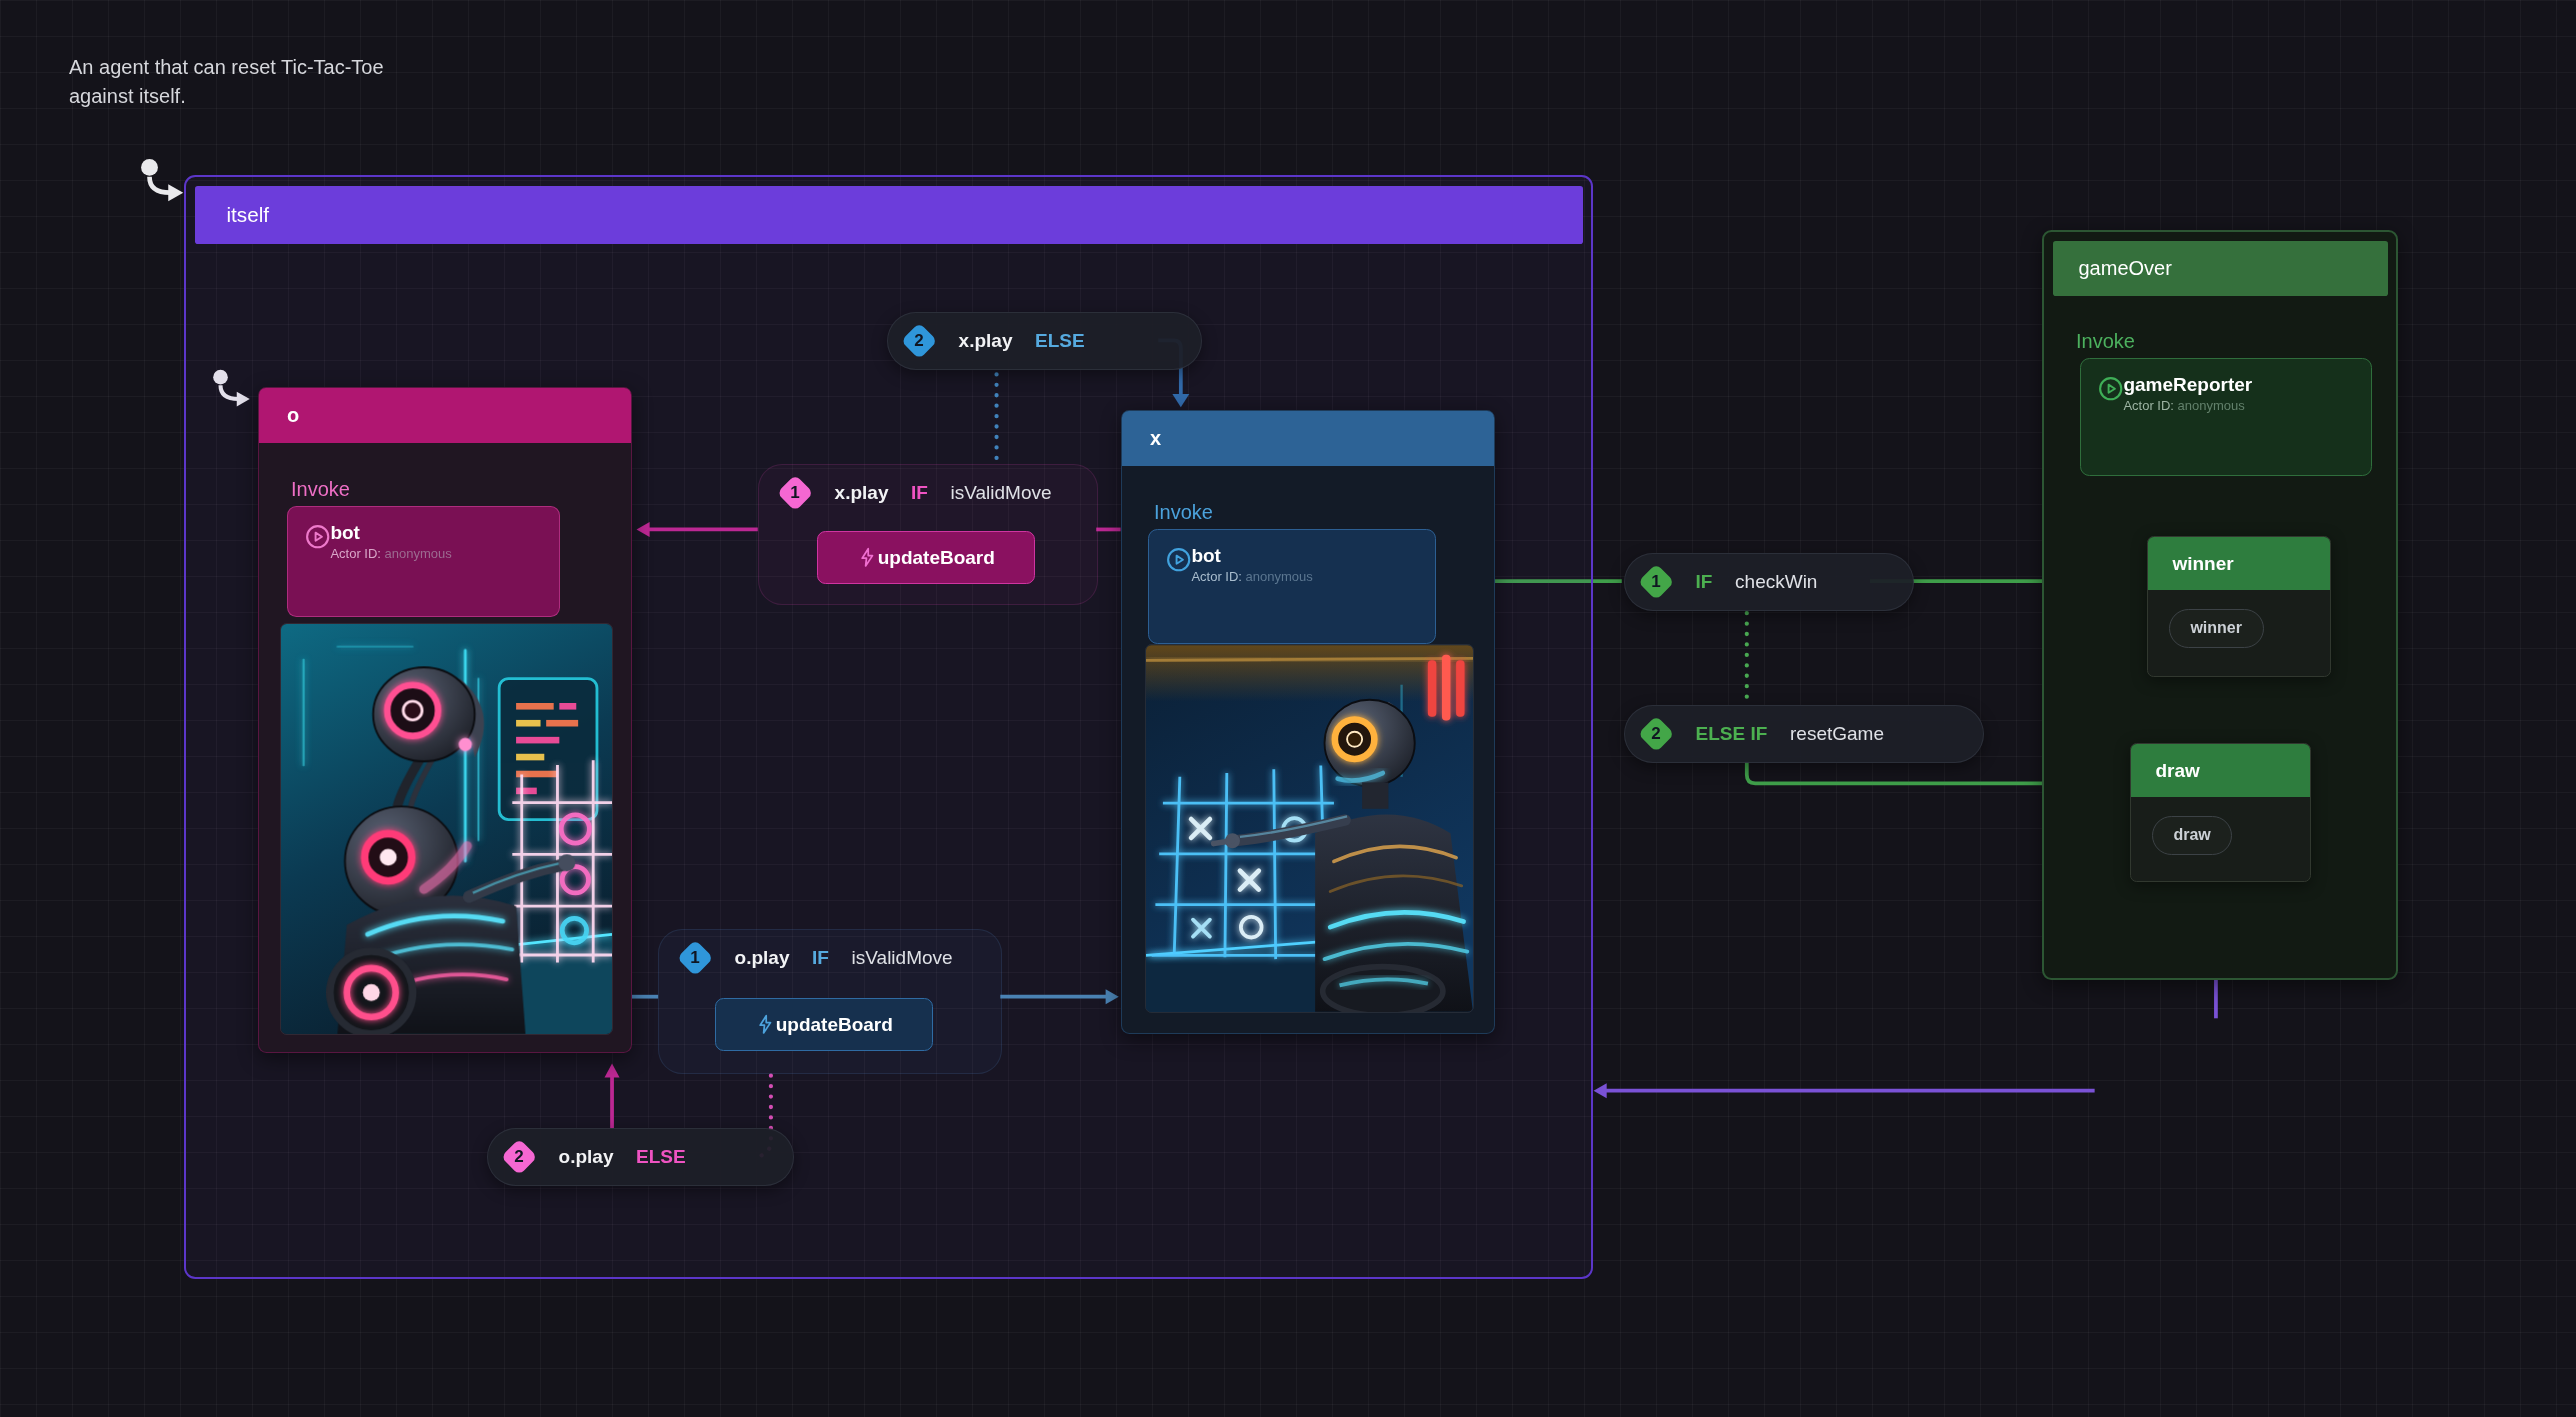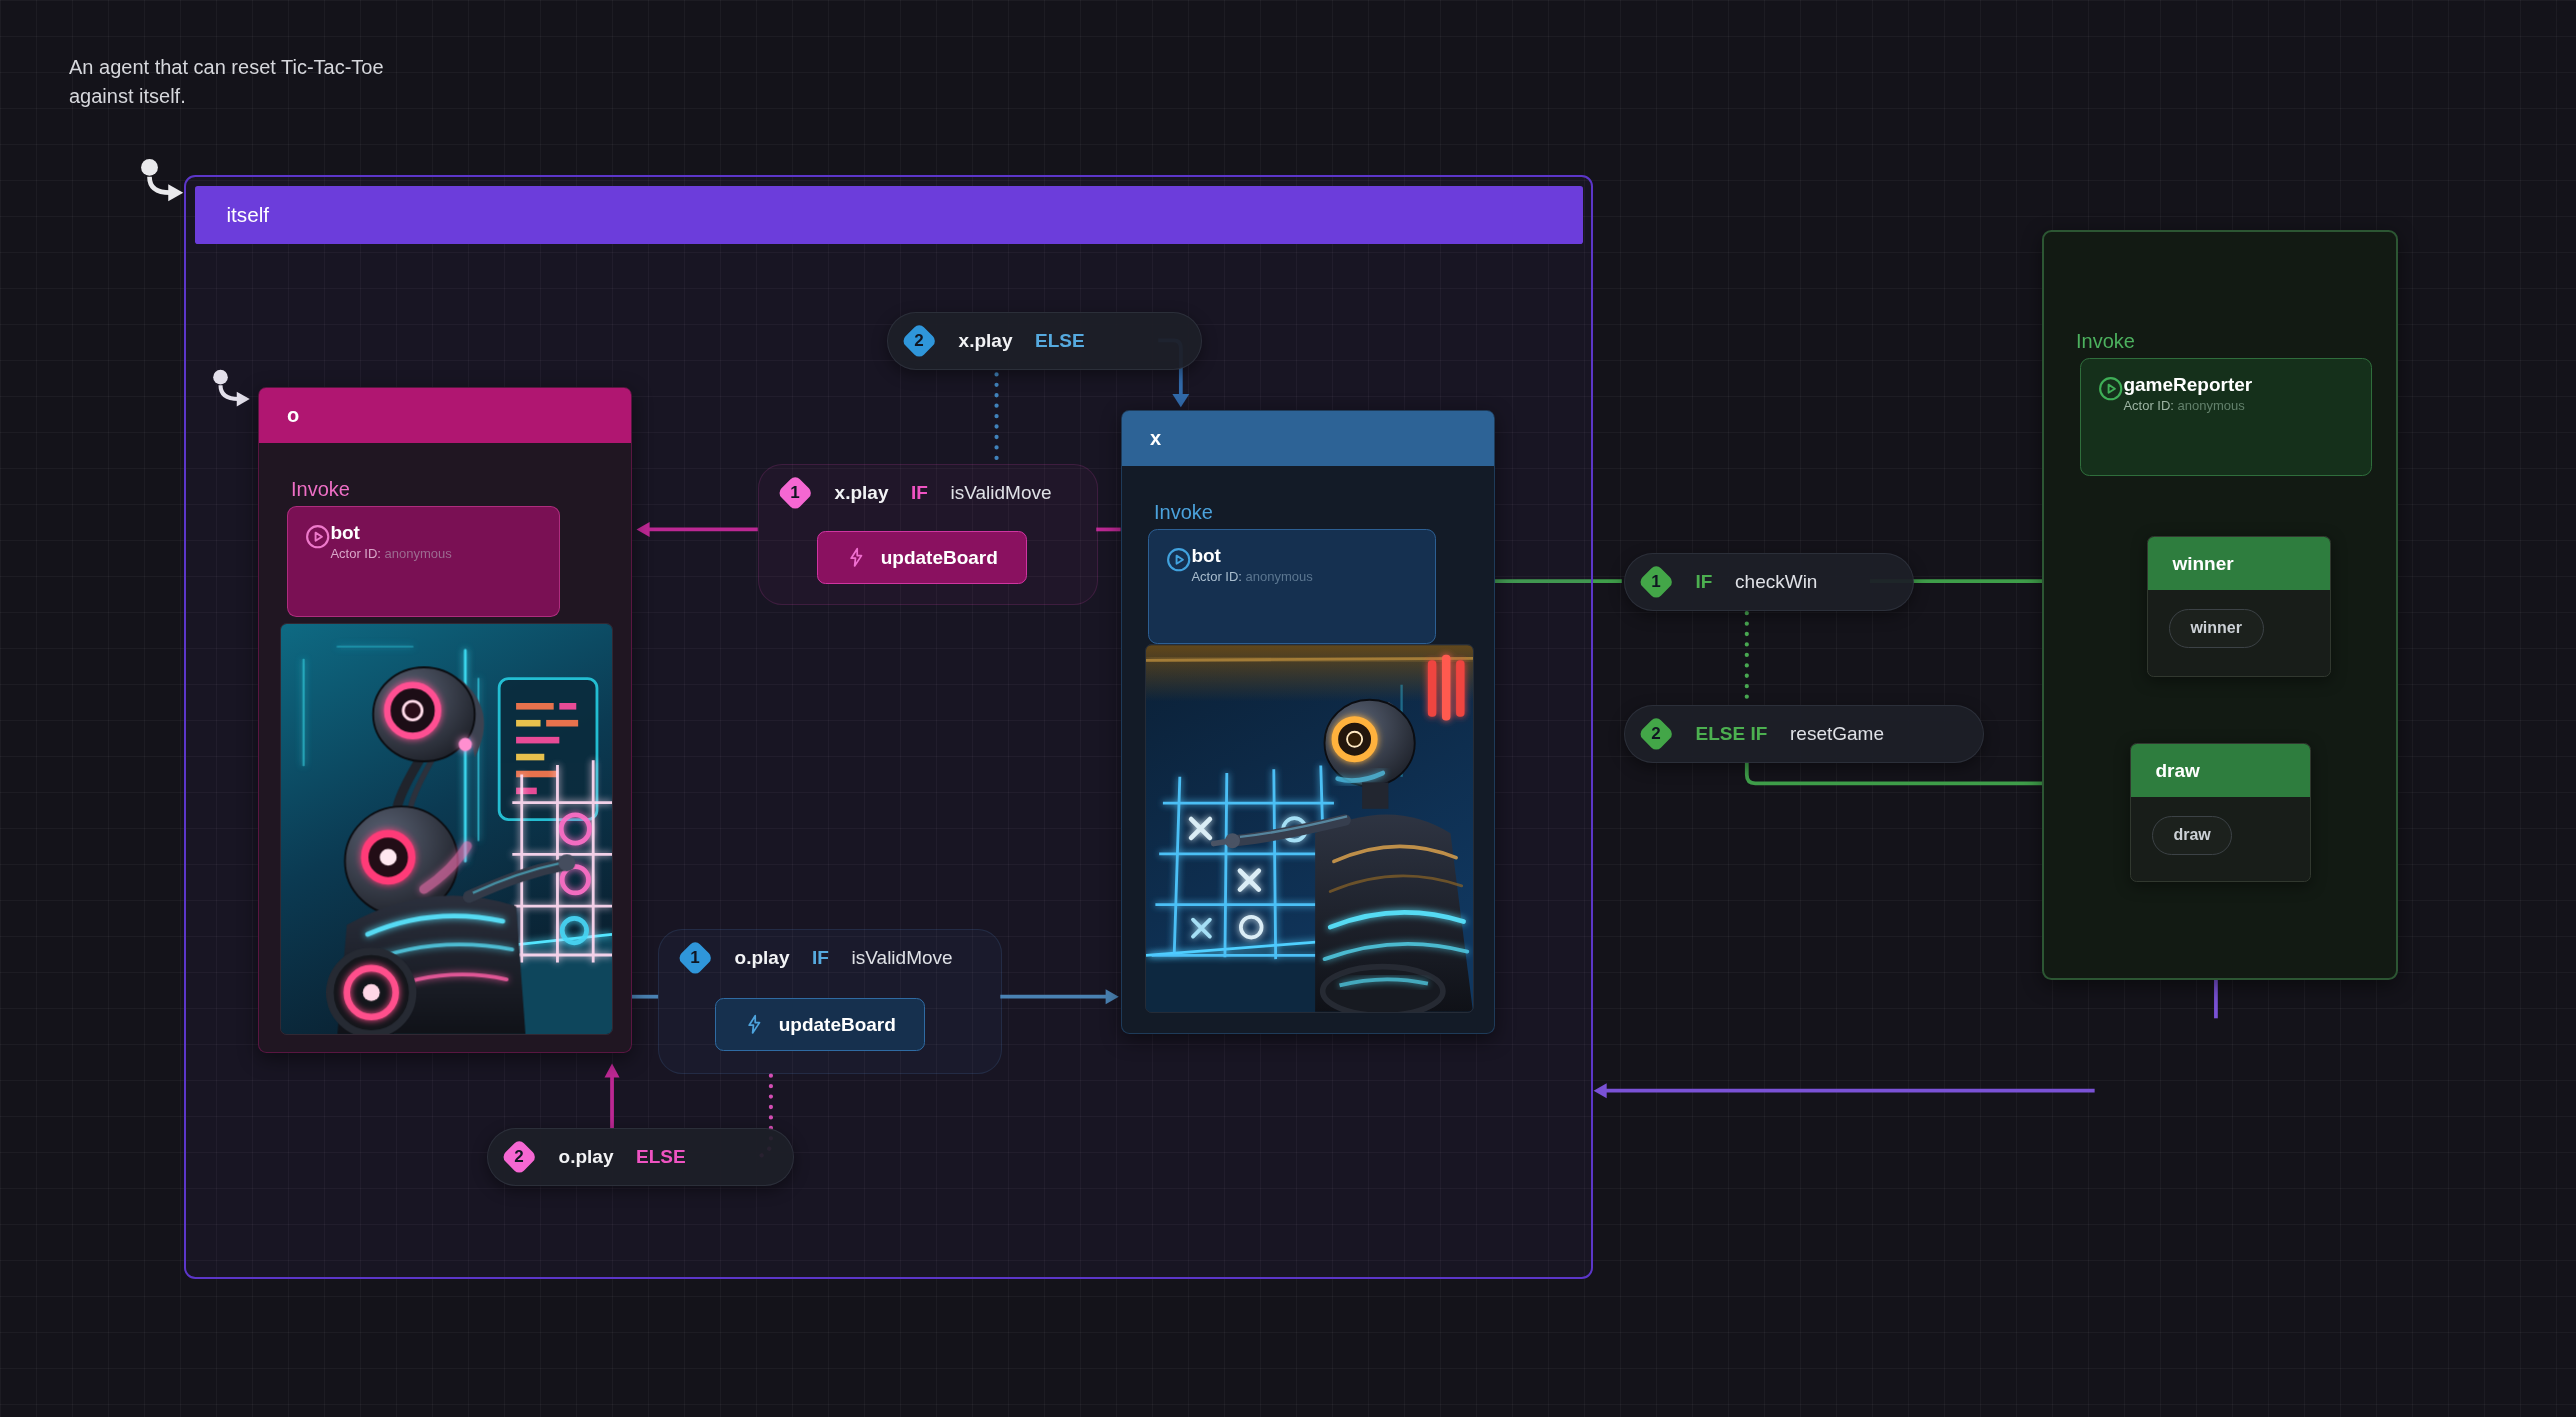--- a/index.html
+++ b/index.html
@@ -70,21 +70,21 @@
   .d-pink .dshape{background:#f567d2;} .d-blue .dshape{background:#2f96da;} .d-green .dshape{background:#43a648;}
   .ev{font-weight:700;font-size:19px;color:#f2f3f5;white-space:nowrap;}
   .kw{font-weight:700;font-size:19px;white-space:nowrap;}
   .kw-pink{color:#ef53c2;} .kw-blue{color:#56aadf;} .kw-green{color:#4cb050;}
   .guard{font-size:19px;color:#dfe1e6;white-space:nowrap;}
   
   .tgroup{position:absolute;border-radius:24.4px;}
   .tg-pink{background:rgba(200,60,165,0.05);border:1.4px solid rgba(220,70,180,0.16);}
   .tg-blue{background:rgba(70,140,210,0.05);border:1.4px solid rgba(90,150,215,0.15);}
   .tg-row{display:flex;align-items:center;gap:22.6px;padding:11.3px 19px 0 19px;}
-  .chip{position:absolute;display:inline-flex;align-items:center;gap:14px;padding:0 28px;height:51px;
+  .chip{position:absolute;display:inline-flex;align-items:center;padding:0 39px;height:51px;
     border-radius:8.5px;font-weight:700;font-size:19px;color:#fff;white-space:nowrap;}
   .chip .bolt{width:20.7px;height:20.7px;flex:none;}
   .chip-magenta{background:#8a1160;border:1.4px solid #cf35a1;color:#fff;}
   .chip-magenta .bolt{color:#f06fd0;}
   .chip-blue{background:#16304e;border:1.4px solid #2f6ba3;}
   .chip-blue .bolt{color:#4da3dd;}
   .chip-purple{background:#4527ad;border:1.4px solid #7e60e0;}
   .chip-purple .bolt{color:#b19df2;}
   
   .reset-box{left:2095px;top:1020px;width:254px;height:136px;background:#211d2c;border:0.9px solid rgba(130,100,220,0.14);
@@ -427,20 +427,23 @@
   <div class="pill" style="left:1624px;top:705px;width:316px;">
     <span class="diamond d-green">
       <span class="dshape"></span>
         <span class="dnum">2</span>
     </span>
     <span class="kw kw-green">ELSE IF</span>
     <span class="guard">resetGame</span>
   </div>
 
   <div class="abs gameover">
+    <div class="gameover-header">
+      <span>gameOver</span>
+    </div>
     <div class="invoke-label">Invoke</div>
     <div class="actor-card go-actor">
       <svg class="play-ic" viewBox="0 0 24 24">
         <circle cx="12" cy="12" r="10" fill="none" stroke="currentColor" stroke-width="2"></circle>
         <path d="M10 8.2 L16 12 L10 15.8 Z" fill="none" stroke="currentColor" stroke-width="1.8" stroke-linejoin="round"></path>
       </svg>
       <div>
         <div class="actor-name">gameReporter</div>
         <div class="actor-id">
           <span class="id-label">Actor ID:</span>

